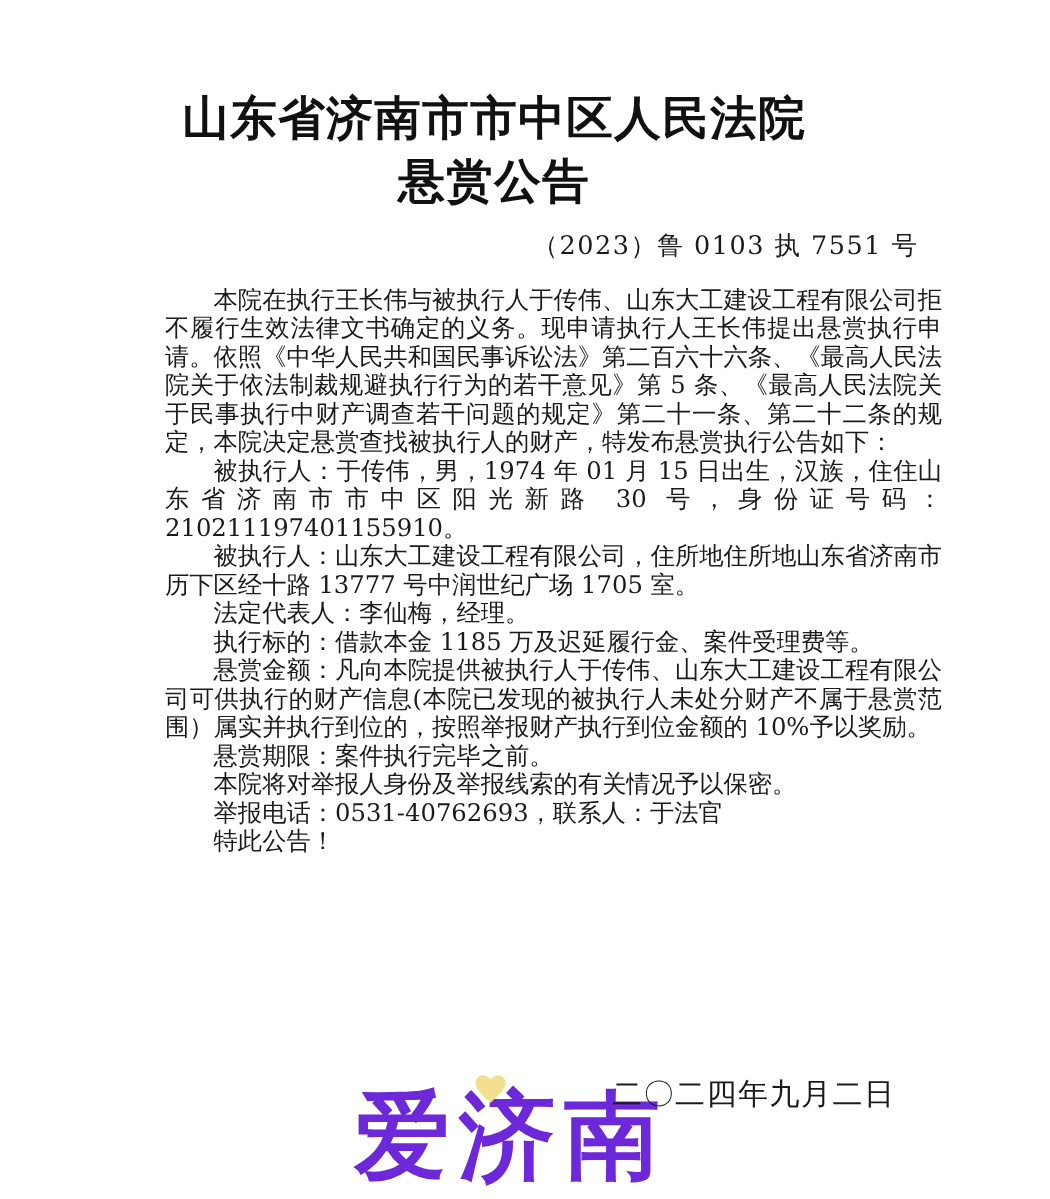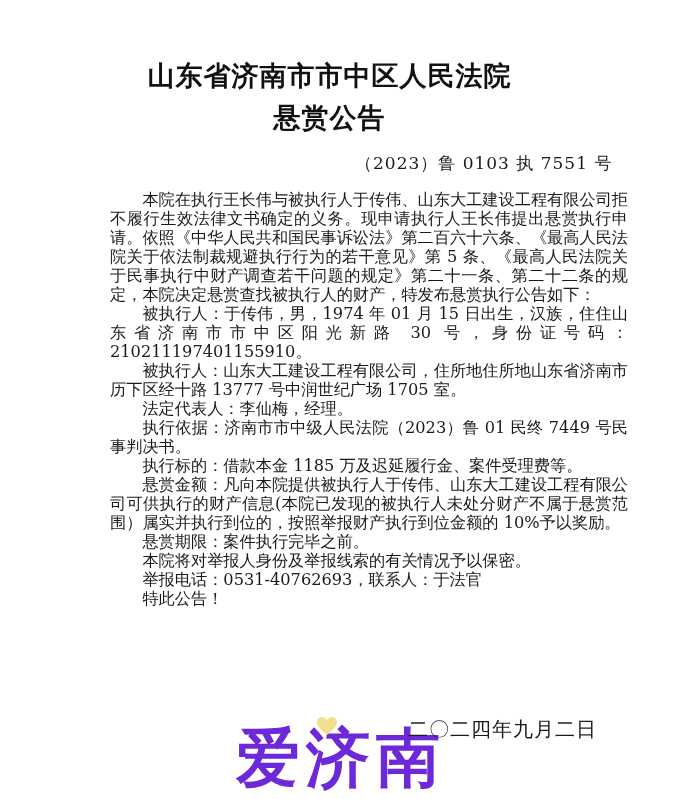--- a/index.html
+++ b/index.html
@@ -1,19 +1,19 @@
 <!DOCTYPE html>
 <html><head>
 <meta charset="utf-8">
 <style>
   html, body { margin: 0; padding: 0; background: #ffffff; }
   body { width: 700px; height: 799px; position: relative; overflow: hidden;
          font-family: "DejaVu Serif", "Liberation Serif", serif; color: #1a1a1a; }
   .title { position: absolute; left: 0; width: 659px; text-align: center;
-           font-size: 27px; font-weight: bold; letter-spacing: 1px; color: #111; }
+           font-size: 31px; font-weight: bold; letter-spacing: 1px; color: #111; }
   .t1 { top: 58px; }
   .t2 { top: 100px; text-align: center; }
   .case-no { position: absolute; left: 355px; top: 152px; font-size: 17px; letter-spacing: 1px; }
   .body { position: absolute; left: 110px; top: 190px; width: 518px;
           font-size: 16.2px; line-height: 19px; text-align: justify; text-align-last: left; }
   .body p { margin: 0; }
   .indent { text-indent: 2em; }
   .date { position: absolute; left: 408px; top: 716px; font-size: 20px; letter-spacing: 1px; z-index: 2; }
   .logo { position: absolute; left: 236px; top: 722px; width: 230px; height: 72px; z-index: 1; }
   .logo-text { position: absolute; left: 0; top: 0; font-family: "DejaVu Sans", sans-serif;
@@ -25,21 +25,20 @@
 
 <div class="title t1">山东省济南市市中区人民法院</div>
 <div class="title t2">悬赏公告</div>
 <div class="case-no">（2023）鲁 0103 执 7551 号</div>
 
 <div class="body">
   <p class="indent">本院在执行王长伟与被执行人于传伟、山东大工建设工程有限公司拒不履行生效法律文书确定的义务。现申请执行人王长伟提出悬赏执行申请。依照《中华人民共和国民事诉讼法》第二百六十六条、《最高人民法院关于依法制裁规避执行行为的若干意见》第 5 条、《最高人民法院关于民事执行中财产调查若干问题的规定》第二十一条、第二十二条的规定，本院决定悬赏查找被执行人的财产，特发布悬赏执行公告如下：</p>
   <p class="indent">被执行人：于传伟，男，1974 年 01 月 15 日出生，汉族，住住山东省济南市市中区阳光新路 30 号，身份证号码：210211197401155910。</p>
   <p class="indent">被执行人：山东大工建设工程有限公司，住所地住所地山东省济南市历下区经十路 13777 号中润世纪广场 1705 室。</p>
   <p class="indent">法定代表人：李仙梅，经理。</p>
-  <p class="indent">执行依据：济南市市中级人民法院（2023）鲁 01 民终 7449 号民事判决书。</p>
   <p class="indent">执行标的：借款本金 1185 万及迟延履行金、案件受理费等。</p>
   <p class="indent">悬赏金额：凡向本院提供被执行人于传伟、山东大工建设工程有限公司可供执行的财产信息(本院已发现的被执行人未处分财产不属于悬赏范围）属实并执行到位的，按照举报财产执行到位金额的 10%予以奖励。</p>
   <p class="indent">悬赏期限：案件执行完毕之前。</p>
   <p class="indent">本院将对举报人身份及举报线索的有关情况予以保密。</p>
   <p class="indent">举报电话：0531-40762693，联系人：于法官</p>
   <p class="indent">特此公告！</p>
 </div>
 
 <div class="logo">
   <div class="logo-text">爱济南</div>

